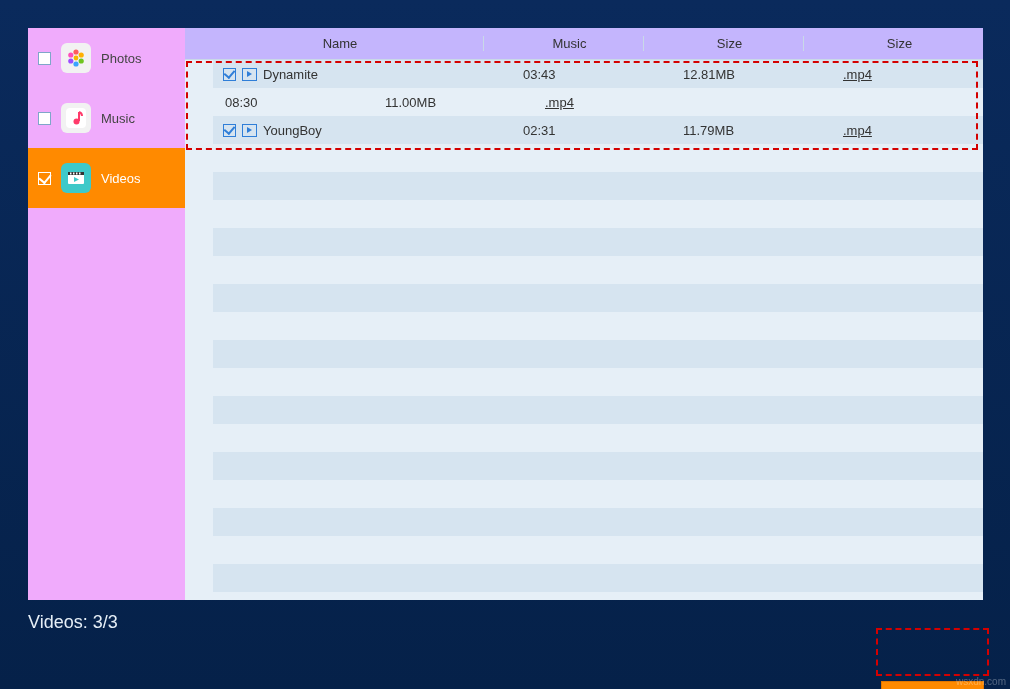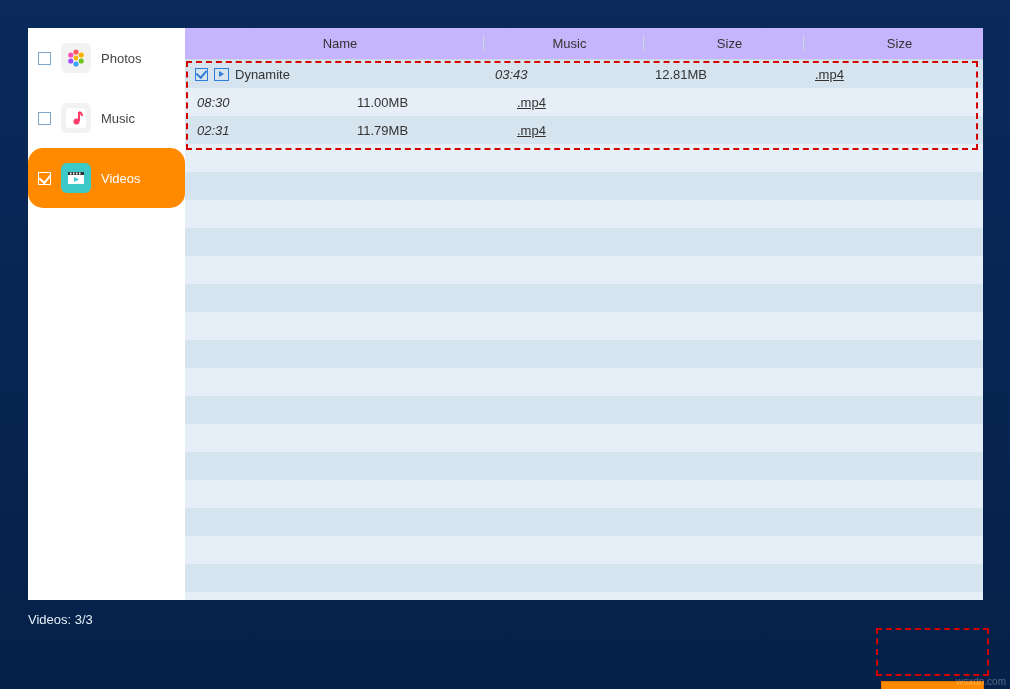--- a/index.html
+++ b/index.html
@@ -16,37 +16,36 @@
       position: absolute;
       left: 28px;
       top: 28px;
       width: 955px;
       height: 572px;
       background: #e6eff7;
       display: flex;
     }
     .sidebar {
       width: 157px;
-      background: #ffffff;
+      background: #f0abfc;
       display: flex;
       flex-direction: column;
     }
     .sidebar-item {
       display: flex;
       align-items: center;
       height: 60px;
       padding: 0 10px;
       gap: 10px;
       cursor: pointer;
       color: #444;
     }
     .sidebar-item.active {
       background: #ff8a00;
       color: #fff;
-      border-radius: 15px;
     }
     .side-check {
       width: 13px;
       height: 13px;
       border: 1.5px solid #7fa6c9;
       background: #fff;
       position: relative;
       flex-shrink: 0;
     }
     .sidebar-item.active .side-check {
@@ -88,32 +87,33 @@
       color: #333;
       text-align: center;
     }
     .col-name { width: 298px; padding-left: 12px; }
     .col-time { width: 160px; padding-left: 12px; border-left: 1px solid #c9d9e7; }
     .col-size { width: 160px; padding-left: 12px; border-left: 1px solid #c9d9e7; }
     .col-type { flex: 1; padding-left: 12px; border-left: 1px solid #c9d9e7; }
     .rows {
       flex: 1;
       overflow: hidden;
+      margin-left: 28px;
     }
     .row {
       display: flex;
       height: 28px;
       align-items: center;
       color: #333;
     }
     .row:nth-child(odd) { background: #d6e4f0; }
     .row:nth-child(even) { background: #e6eff7; }
     .row.empty { pointer-events: none; }
     .cell-name { width: 298px; padding-left: 10px; display: flex; align-items: center; gap: 6px; }
-    .cell-time { width: 160px; padding-left: 12px; font-style: italic; }
+    .cell-time { width: 160px; padding-left: 12px; }
     .cell-size { width: 160px; padding-left: 12px; }
     .cell-type { flex: 1; padding-left: 12px; text-decoration: underline; }
     .row-check {
       width: 13px; height: 13px;
       border: 1.5px solid #2f7ed8;
       position: relative;
       flex-shrink: 0;
     }
     .row-check::after {
       content: '';
@@ -143,21 +143,21 @@
       border: 2px dashed #d40000;
       pointer-events: none;
     }
     .hl-rows { left: 186px; top: 61px; width: 792px; height: 89px; }
     .hl-ok { left: 876px; top: 628px; width: 113px; height: 48px; }
     .status {
       position: absolute;
       left: 28px;
       top: 612px;
       color: #e6eff7;
-      font-size: 13px;
+      font-size: 18px;
     }
     .ok-btn {
       position: absolute;
       left: 881px;
       top: 633px;
       width: 103px;
       height: 38px;
       background: #ff8a00;
       border: 1px solid #e07600;
       color: #fff;
@@ -245,20 +245,25 @@
           <div class="cell-time">03:43</div>
           <div class="cell-size">12.81MB</div>
           <div class="cell-type">.mp4</div>
         </div>
         <div class="row">
           <div class="cell-time">08:30</div>
           <div class="cell-size">11.00MB</div>
           <div class="cell-type">.mp4</div>
         </div>
         <div class="row">
+          <div class="cell-name">
+            <span class="row-check"></span>
+            <span class="video-icon"></span>
+            <span>YoungBoy</span>
+          </div>
           <div class="cell-time">02:31</div>
           <div class="cell-size">11.79MB</div>
           <div class="cell-type">.mp4</div>
         </div>
         <div class="row empty"></div>
         <div class="row empty"></div>
         <div class="row empty"></div>
         <div class="row empty"></div>
         <div class="row empty"></div>
         <div class="row empty"></div>

